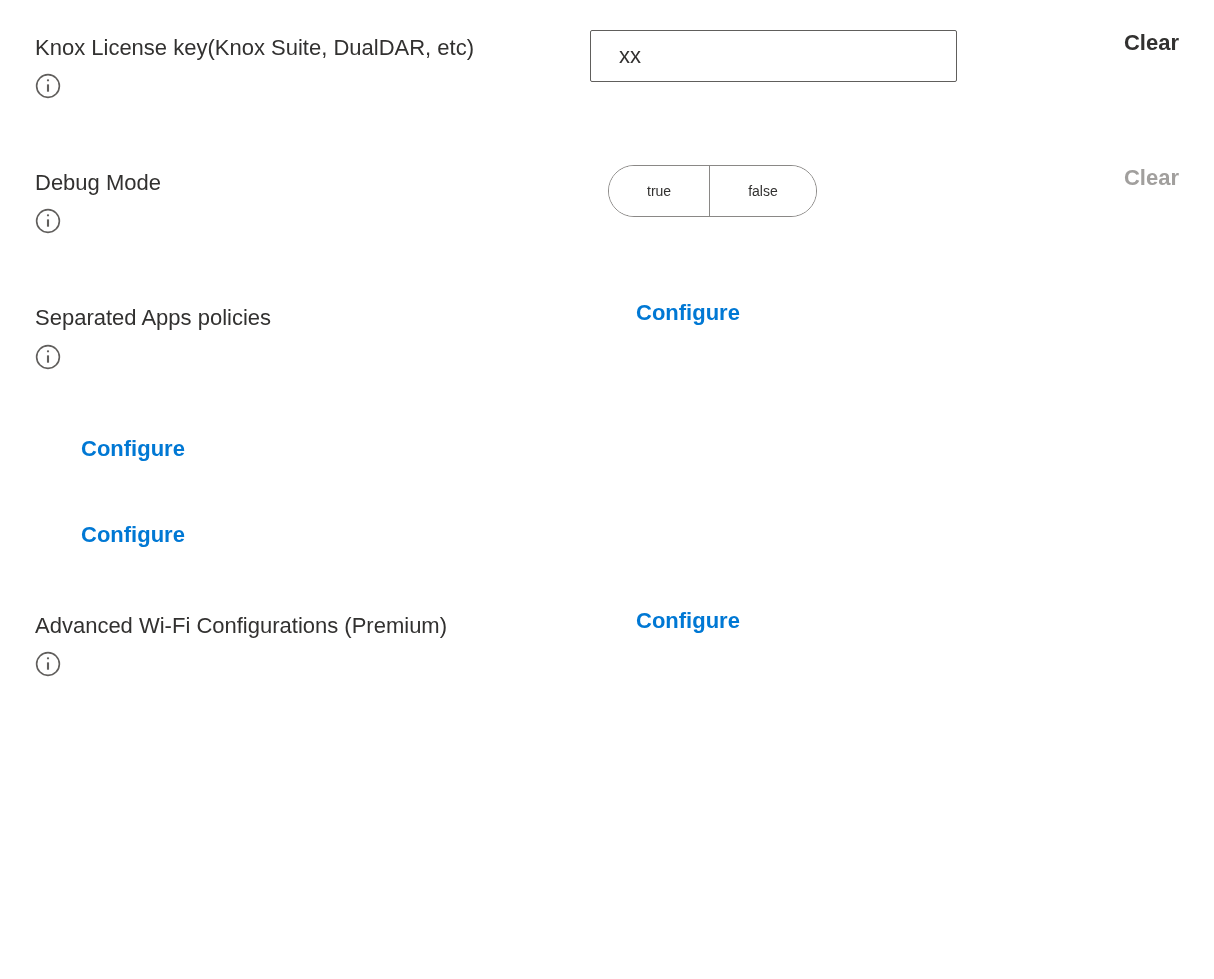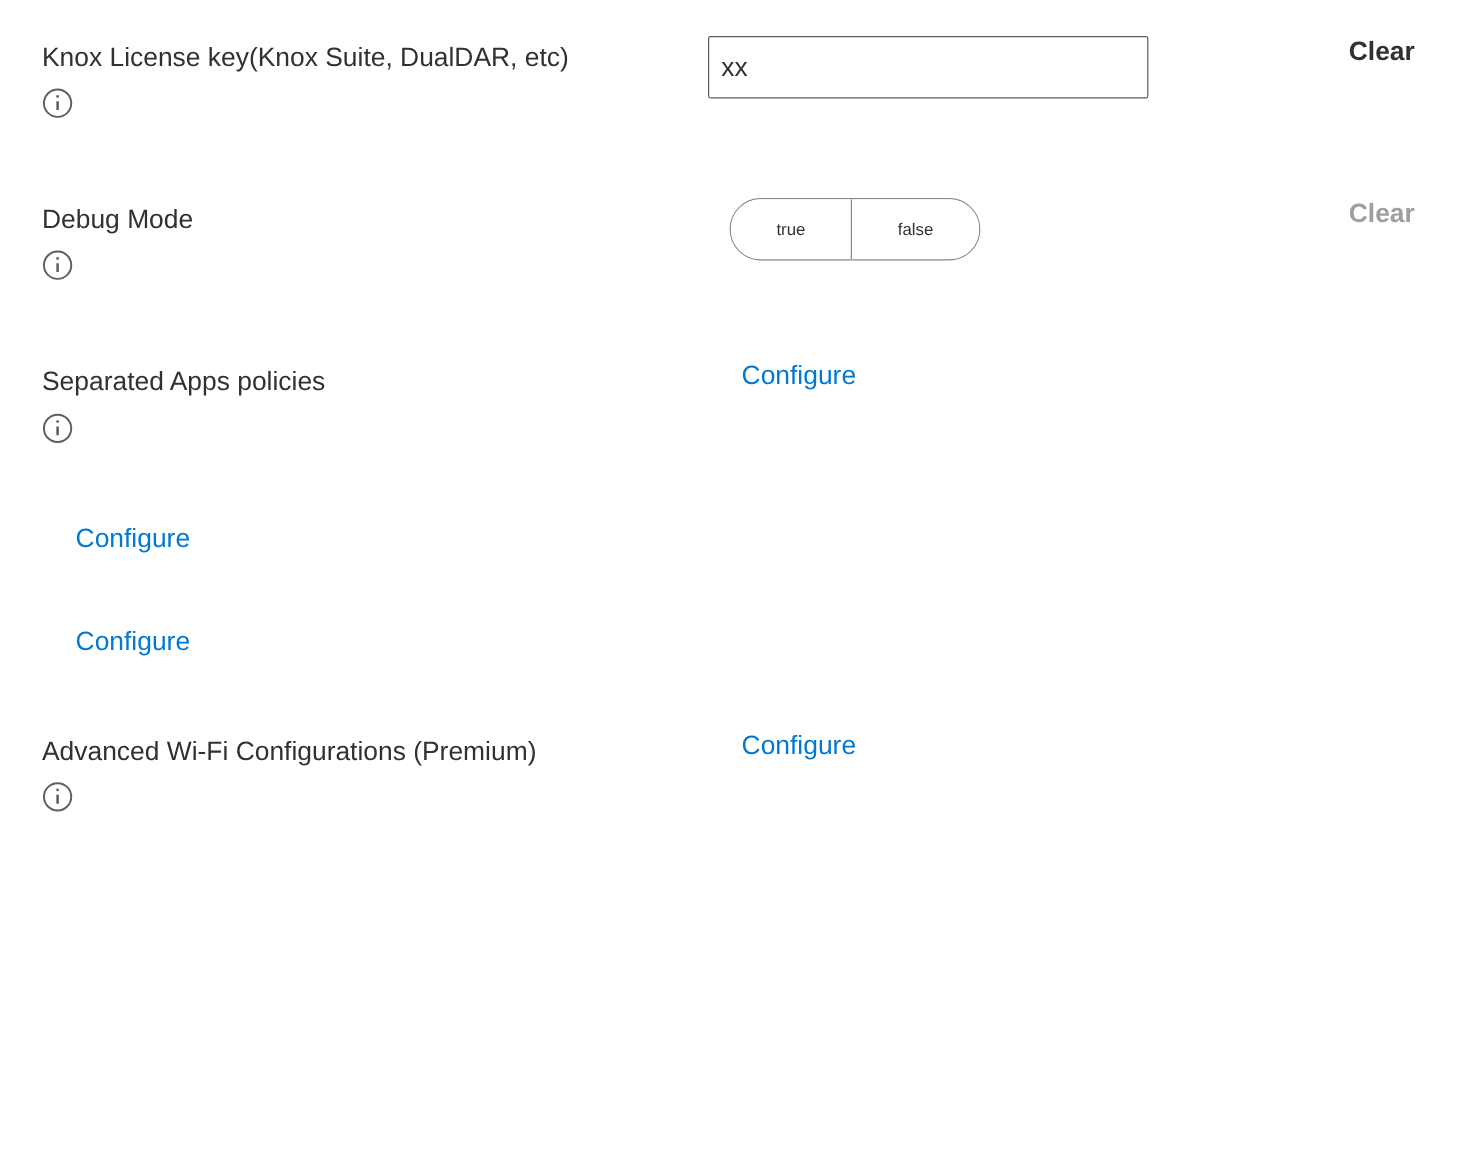--- a/index.html
+++ b/index.html
@@ -49,21 +49,21 @@
       justify-content: flex-start;
     }
     .action-col {
       width: 110px;
       flex-shrink: 0;
       text-align: right;
     }
     .text-input {
       width: 367px;
       height: 52px;
-      padding: 8px 10px;
+      padding: 8px 28px;
       font-size: 22px;
       font-family: inherit;
       border: 1px solid #605e5c;
       border-radius: 2px;
       color: #323130;
       background: #ffffff;
     }
     .pill-toggle {
       display: inline-flex;
       border: 1px solid #8a8886;
@@ -80,24 +80,24 @@
       background: #ffffff;
       color: #323130;
       cursor: pointer;
       line-height: 1.2;
     }
     .pill-option:not(:last-child) {
       border-right: 1px solid #8a8886;
     }
     .configure-link {
       color: #0078d4;
-      font-weight: 400;
+      font-weight: 700;
       font-size: 22px;
       cursor: pointer;
-      margin-left: 28px;
+      margin-left: 46px;
     }
     .clear-link {
       color: #323130;
       font-weight: 700;
       font-size: 22px;
       cursor: pointer;
     }
     .clear-link.disabled {
       color: #a19f9d;
       cursor: default;

